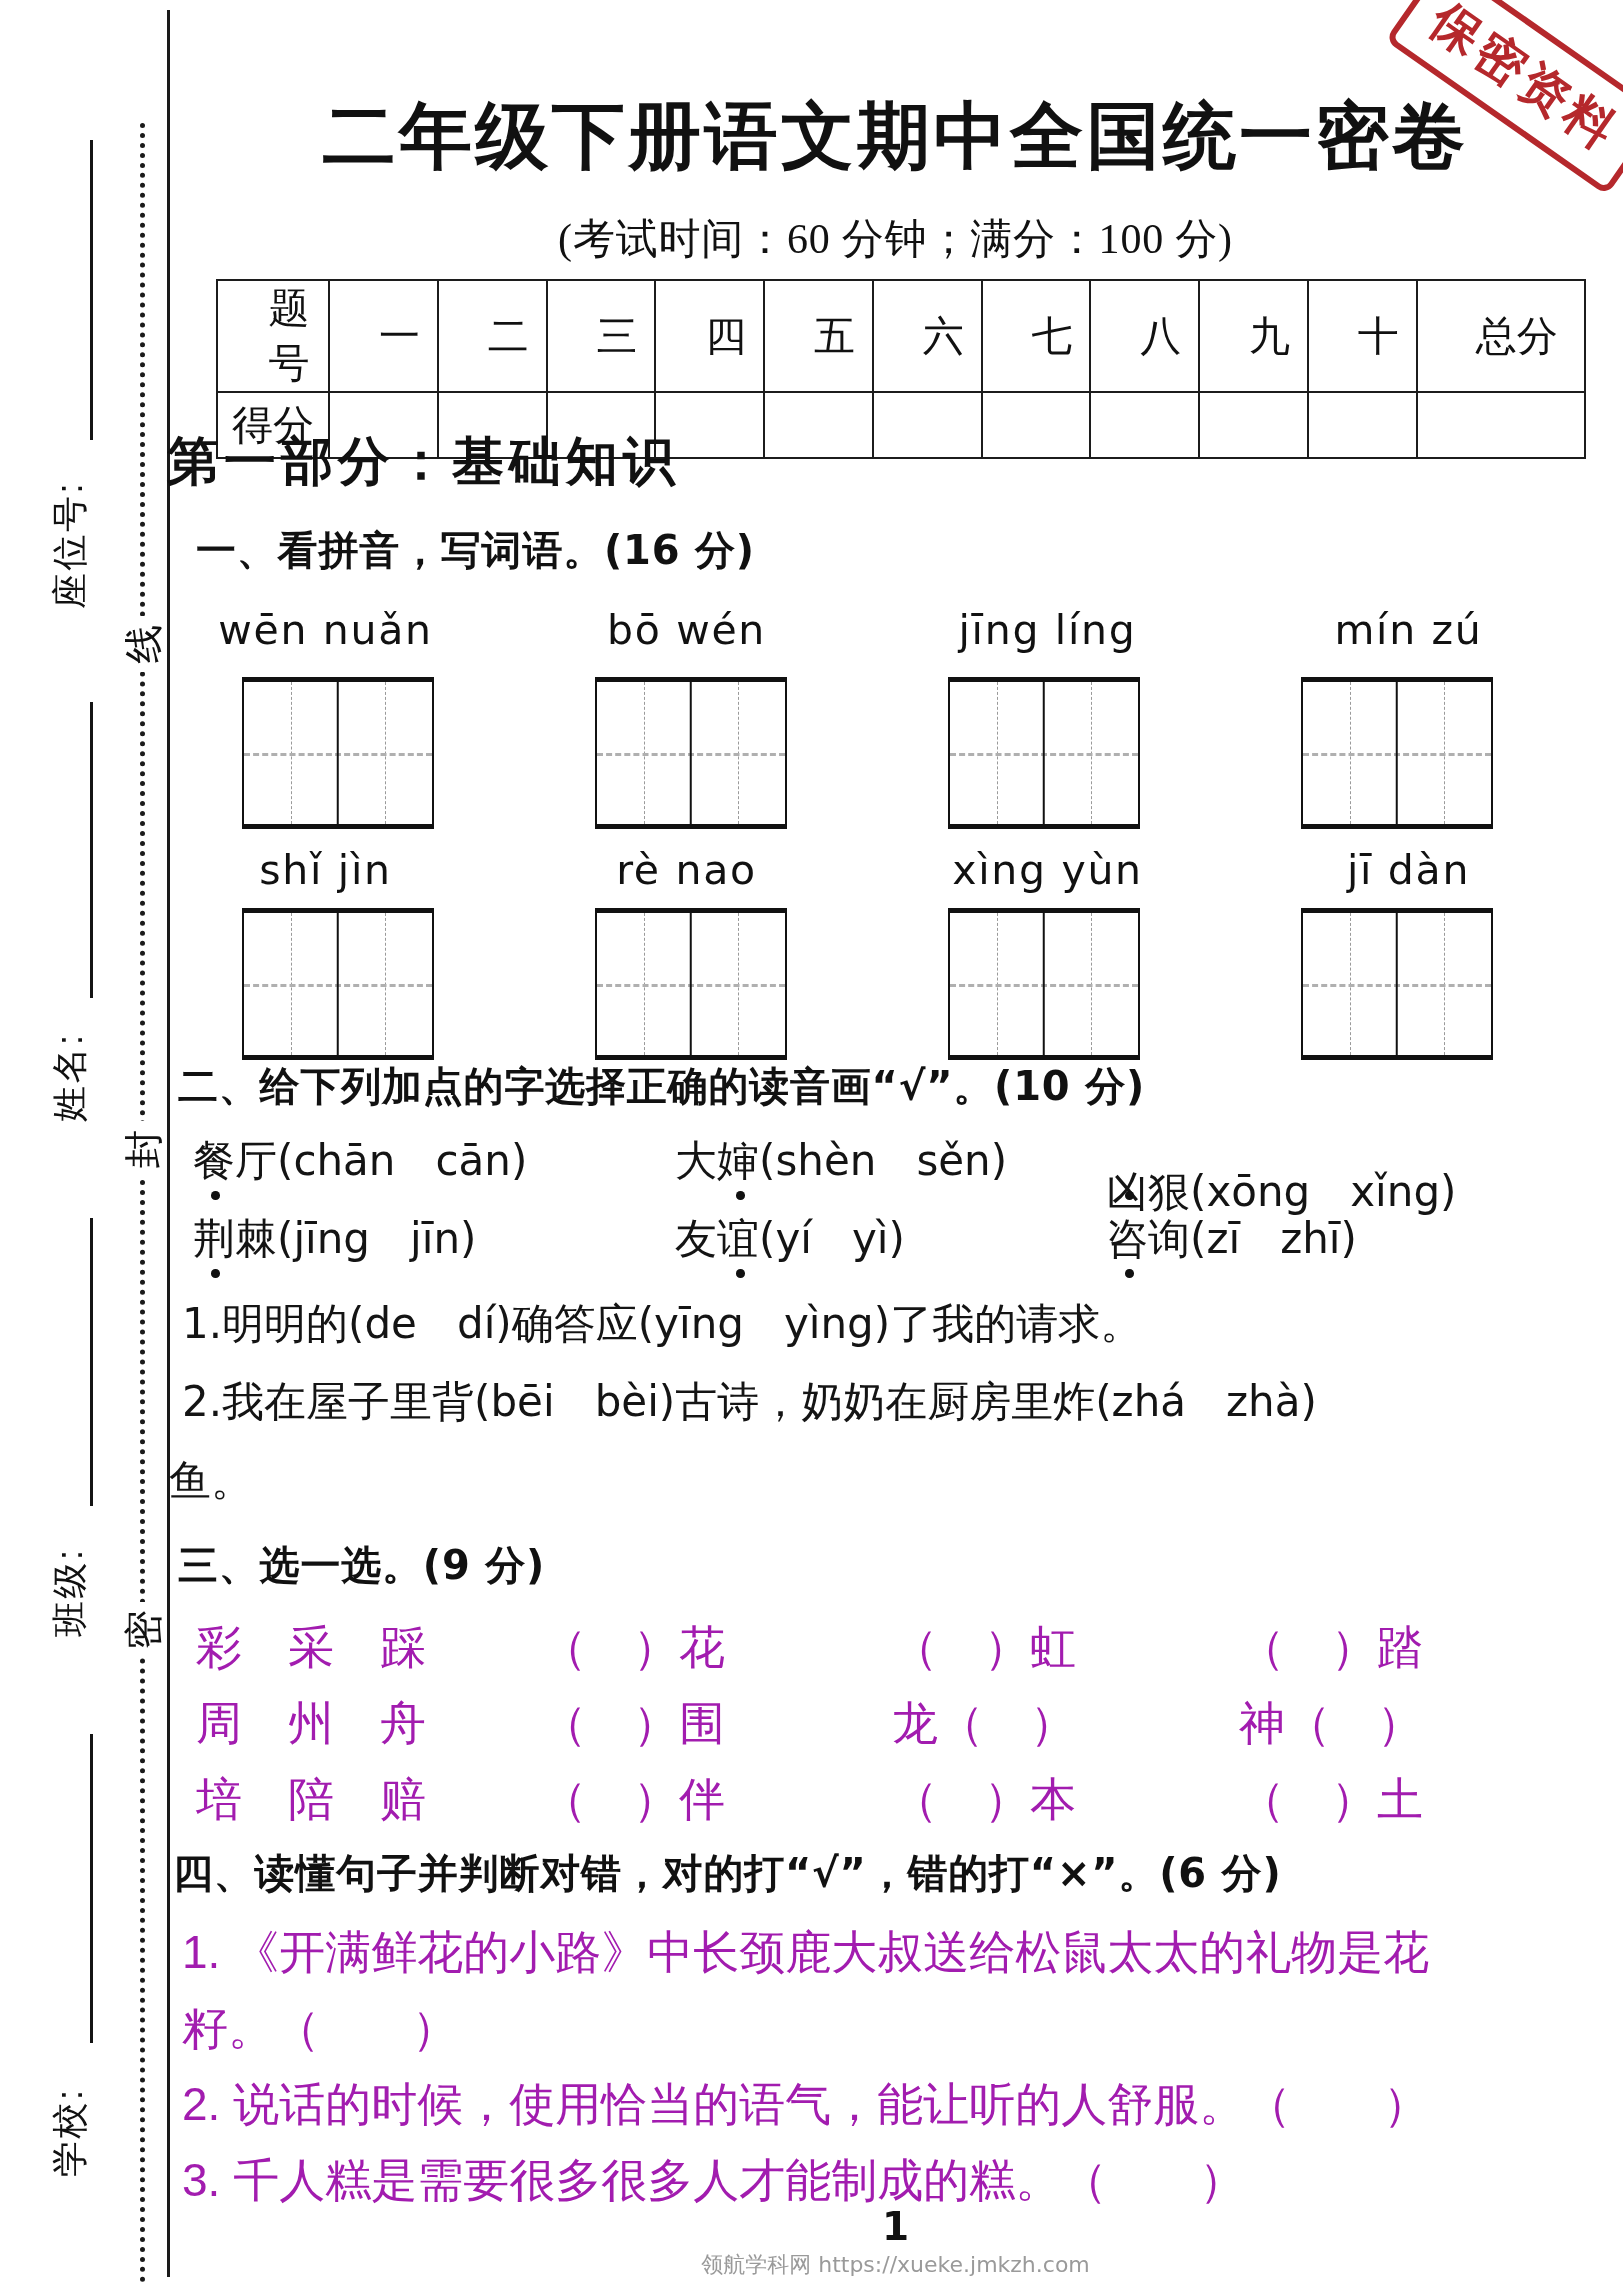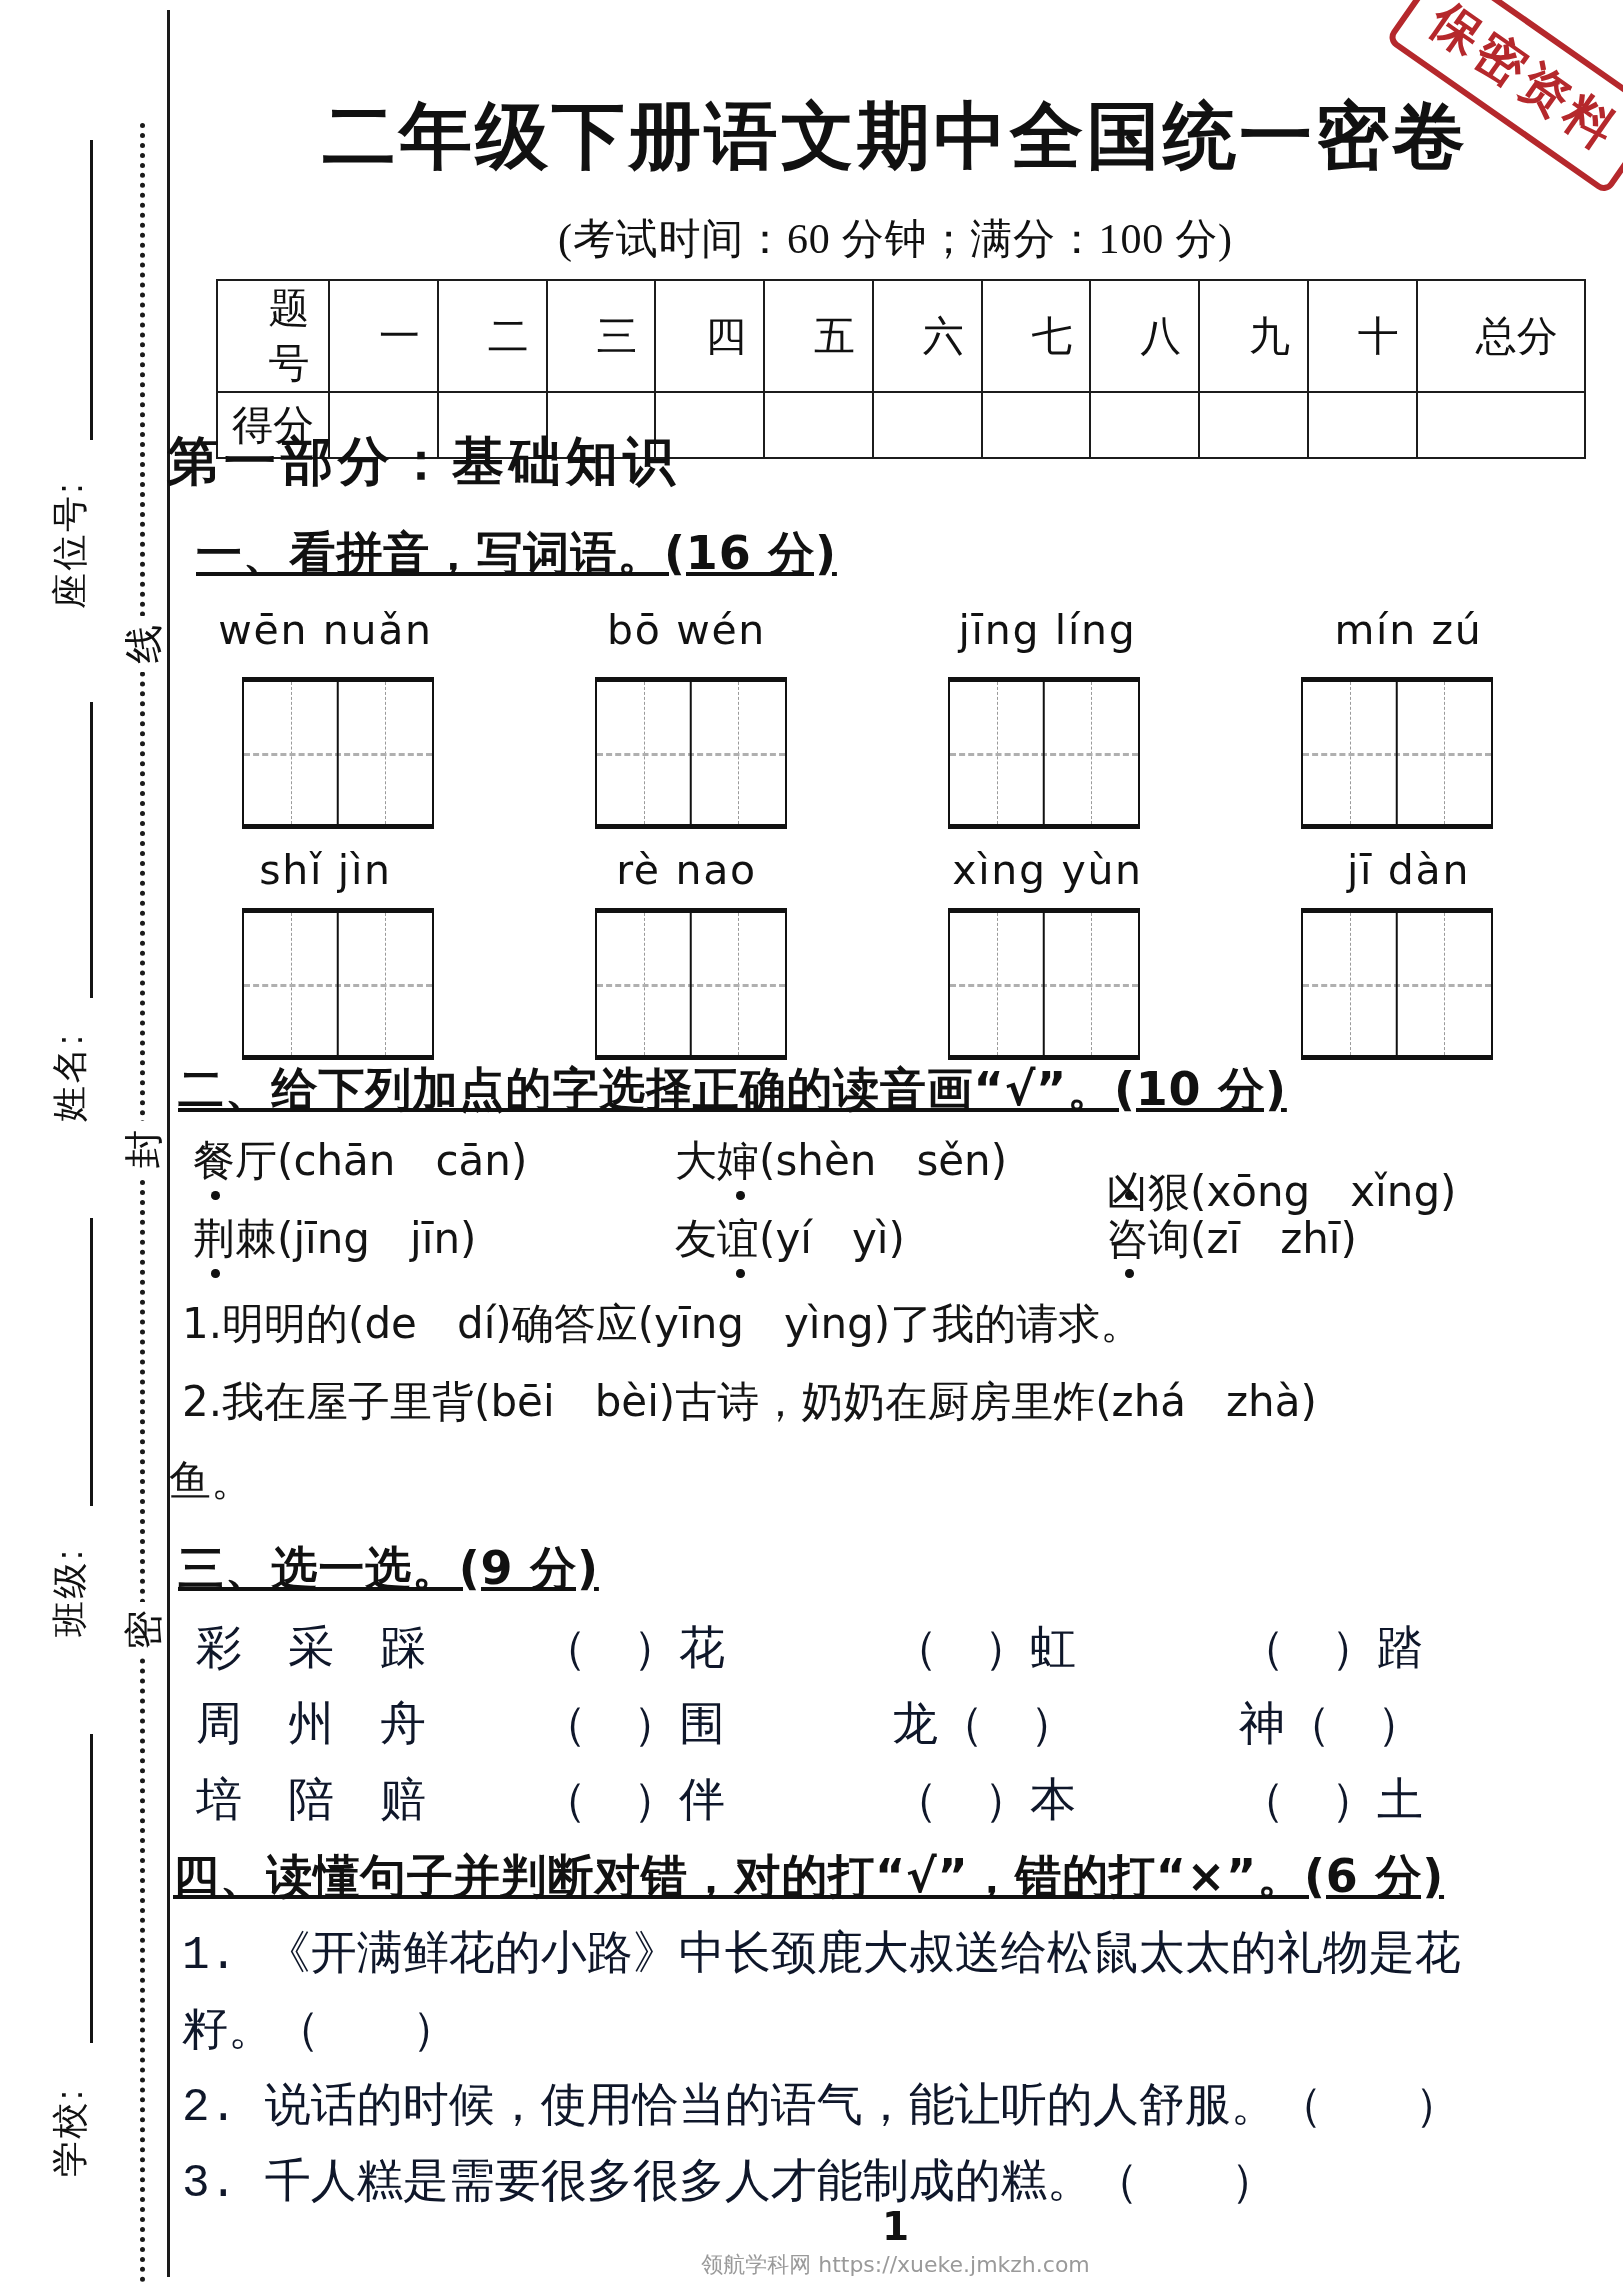--- a/index.html
+++ b/index.html
@@ -28,37 +28,37 @@
          font-weight:bold;font-size:49px;letter-spacing:5px;background:rgba(255,255,255,0.0);}
   
   .score-table{position:absolute;left:216px;top:279px;width:1370px;border-collapse:collapse;}
   .score-table td{border:2.5px solid #1c1c1c;text-align:center;font-size:41px;padding:0;}
   .score-table tr.hrow td{height:71px;padding-left:32px;}
   .score-table tr.srow td{height:64px;}
   
   .part-heading{position:absolute;left:167px;right:0;top:427px;
                 font-size:52px;font-weight:600;letter-spacing:5px;}
   .sec-heading{position:absolute;font-family:"DejaVu Sans","Liberation Sans",sans-serif;
-               font-weight:bold;font-size:46px;letter-spacing:0.8px;white-space:pre;text-decoration:underline;}
+               font-weight:bold;font-size:40px;letter-spacing:0.8px;white-space:pre;}
   .pinyin-row{position:absolute;left:161px;width:1412px;display:flex;gap:32px;}
   .pinyin-row .pcol{flex:1;text-align:center;font-family:"DejaVu Sans","Liberation Sans",sans-serif;
                     font-size:41px;letter-spacing:1.7px;}
   .box-row{position:absolute;left:161px;width:1412px;display:flex;}
   .box-row .bcol{flex:1;display:flex;justify-content:center;}
   .wbox{position:relative;width:188px;height:142px;background:#fff;
         border-left:2.5px solid #111;border-right:2.5px solid #111;
         border-top:5px solid #111;border-bottom:5px solid #111;}
   .wbox .vmid{position:absolute;left:50%;top:0;bottom:0;width:2.5px;background:#111;transform:translateX(-50%);}
   .wbox .vdash{position:absolute;top:0;bottom:0;width:0;border-left:1.7px dashed #9a9a9a;}
   .wbox .vdash.q1{left:25%;} .wbox .vdash.q3{left:75%;}
   .wbox .hdash{position:absolute;top:50%;left:0;right:0;height:0;border-top:3.4px dashed #b0b0b0;}
   .sans-line{position:absolute;font-family:"DejaVu Sans","Liberation Sans",sans-serif;
              font-size:42px;white-space:pre;color:#141414;}
-  .serif-line{position:absolute;font-family:Liberation Mono, monospace;
-              font-size:46px;white-space:pre;color:#0f172a;}
+  .serif-line{position:absolute;font-family:Liberation Sans, sans-serif;
+              font-size:46px;white-space:pre;color:#a21caf;}
   .char-dot{position:absolute;width:8.5px;height:8.5px;border-radius:50%;background:#111;}
   
   .page-num{position:absolute;left:167px;right:0;top:2204px;text-align:center;
             font-family:"DejaVu Sans","Liberation Sans",sans-serif;font-weight:bold;font-size:39px;}
   .watermark{position:absolute;left:167px;right:0;top:2250px;text-align:center;
              font-family:"DejaVu Sans","Liberation Sans",sans-serif;font-size:22px;color:#9a9a9a;}
 </style>
 </head>
 <body>
 

